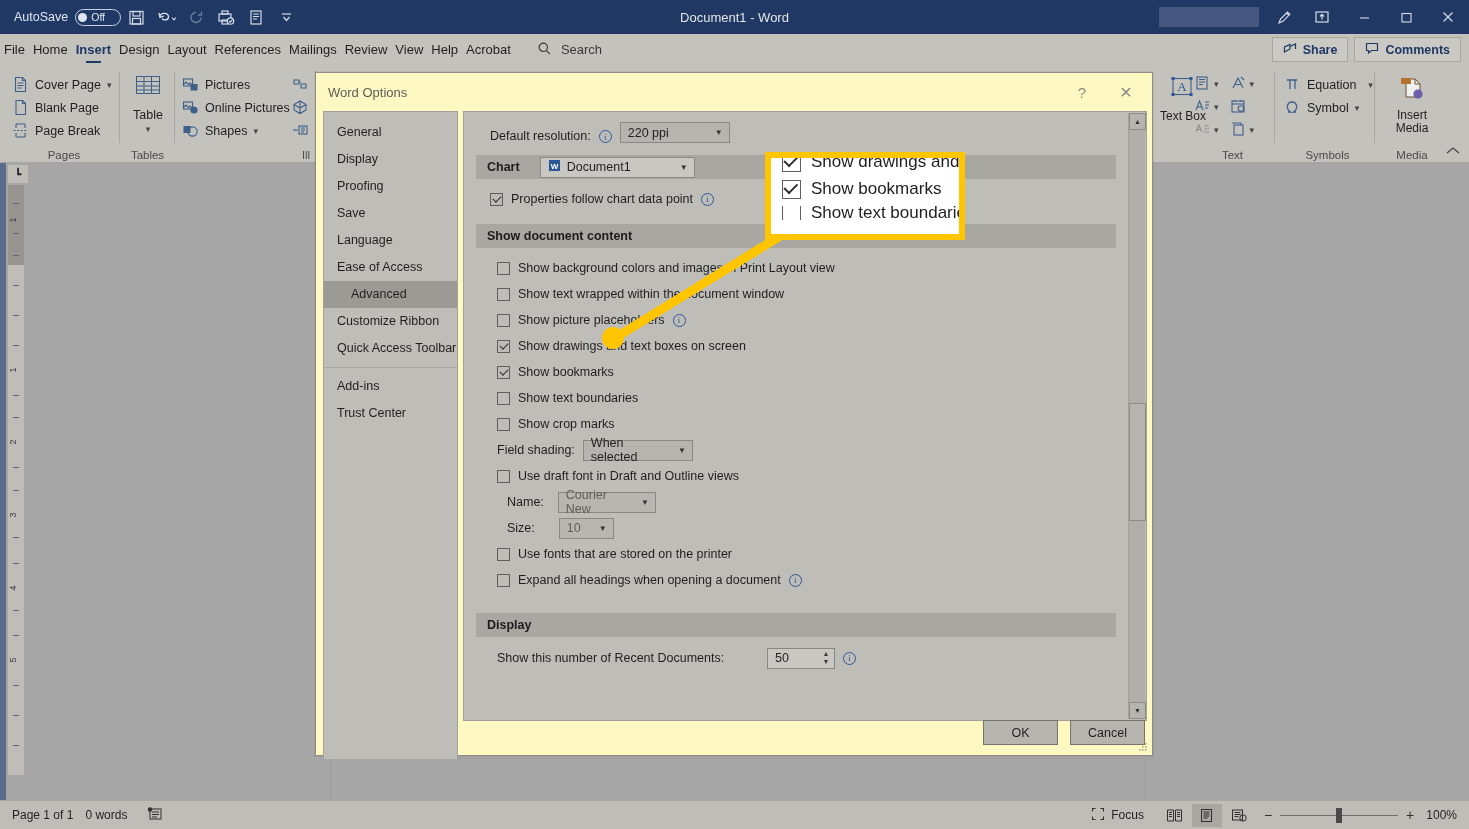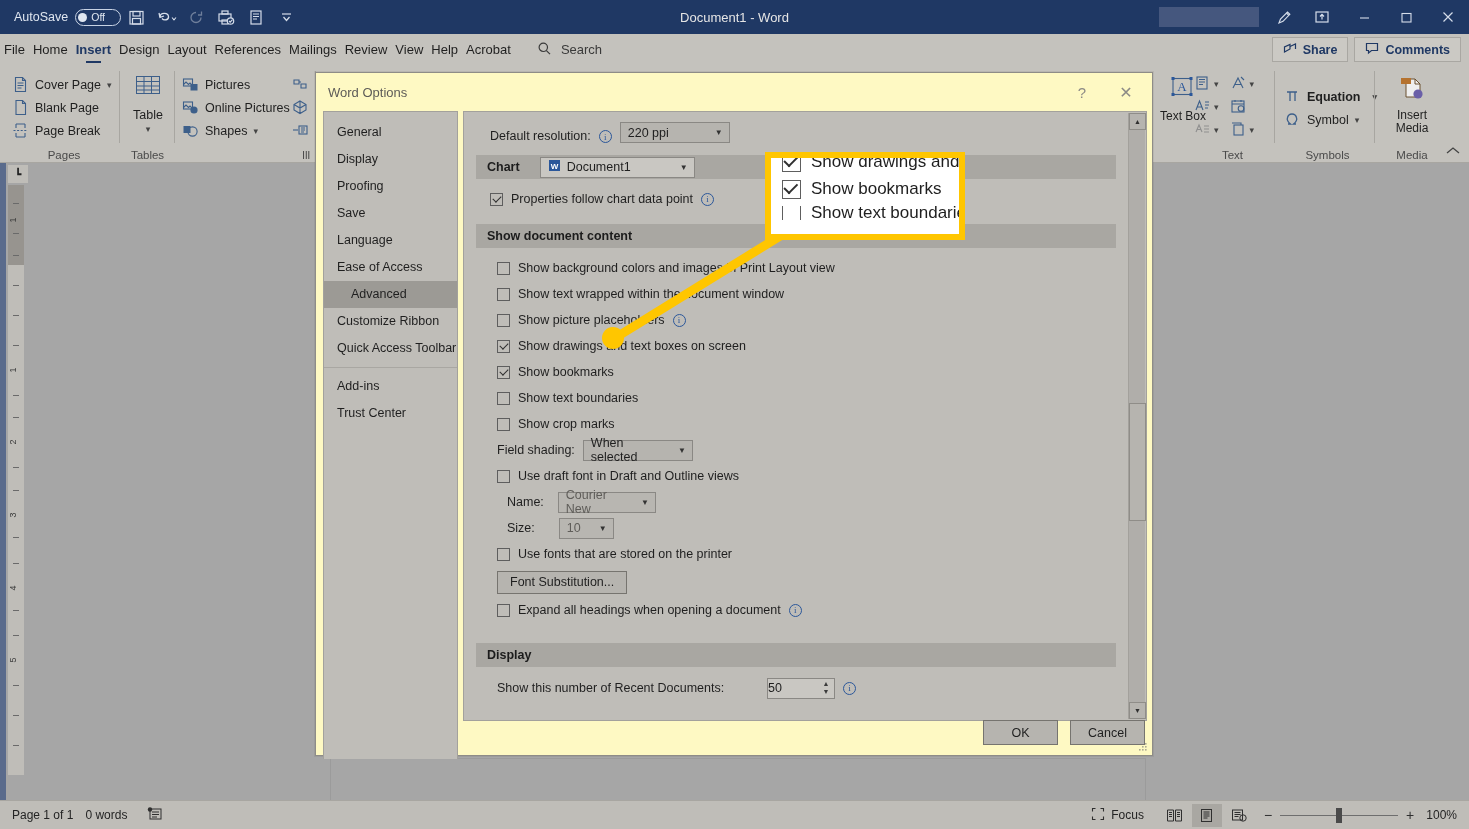--- a/index.html
+++ b/index.html
@@ -196,21 +196,21 @@
   .combo {
     height:21px; border:1px solid #8a8884; background:#b6b4af;
     display:flex; align-items:center; padding:0 0 0 7px; font-size:12.5px; color:#1f1f1f;
     position:relative;
   }
   .combo .arw {
     margin-left:auto; width:20px; text-align:center; font-size:8px; color:#333;
   }
   .spin {
     height:21px; border:1px solid #8a8884; background:#c9c7c2;
-    display:flex; align-items:center; font-size:12.5px;
+    display:flex; align-items:center; padding-left:7px; font-size:12.5px;
     position:relative;
   }
   .spin .sarrows {
     margin-left:auto; width:16px; height:19px; display:flex; flex-direction:column;
     align-items:center; justify-content:center; gap:2px; color:#3b3b3b; font-size:7px;
     line-height:6px;
   }
   .infoic {
     width:13px; height:13px; border-radius:50%; border:1.2px solid #2b579a;
     color:#2b579a; font-size:9px; display:flex; align-items:center; justify-content:center;
@@ -578,21 +578,21 @@
               <path d="M2 2h9v2"></path>
             </svg>
         </span>
         <span class="caret">▾</span>
       </div>
       <div class="glabel">Text</div>
       <div class="sep"></div>
     </div>
 
     <div class="rgroup" style="left:1280px; width:95px;">
-      <div class="ritem" style="margin-top:20px;font-weight:bold;">
+      <div class="ritem" style="margin-top:8px;">
         <span class="ic">
           <svg width="16" height="16" viewBox="0 0 16 16" fill="none" stroke="#3d5f8a" stroke-width="1.3">
               <path d="M3 4 h10 M6 4 v9 M11 4 v9"></path>
             </svg>
         </span>
         <span>Equation</span>
         <span class="caret" style="margin-left:6px;">▾</span>
       </div>
       <div class="ritem">
         <span class="ic">
@@ -772,23 +772,20 @@
             <span>10</span>
             <span class="arw">▼</span>
           </div>
         </div>
 
         <div class="row indent1">
           <span class="cb"></span>
           <span class="lbl">Use fonts that are stored on the printer</span>
         </div>
 
-        <div class="row indent1" style="height:30px;">
-          <div class="btnstd">Font Substitution...</div>
-        </div>
 
         <div class="row indent1">
           <span class="cb"></span>
           <span class="lbl">Expand all headings when opening a document</span>
           <span class="infoic">i</span>
         </div>
 
         <div class="sectionhdr" style="margin-top:20px;">
           <span>Display</span>
         </div>

